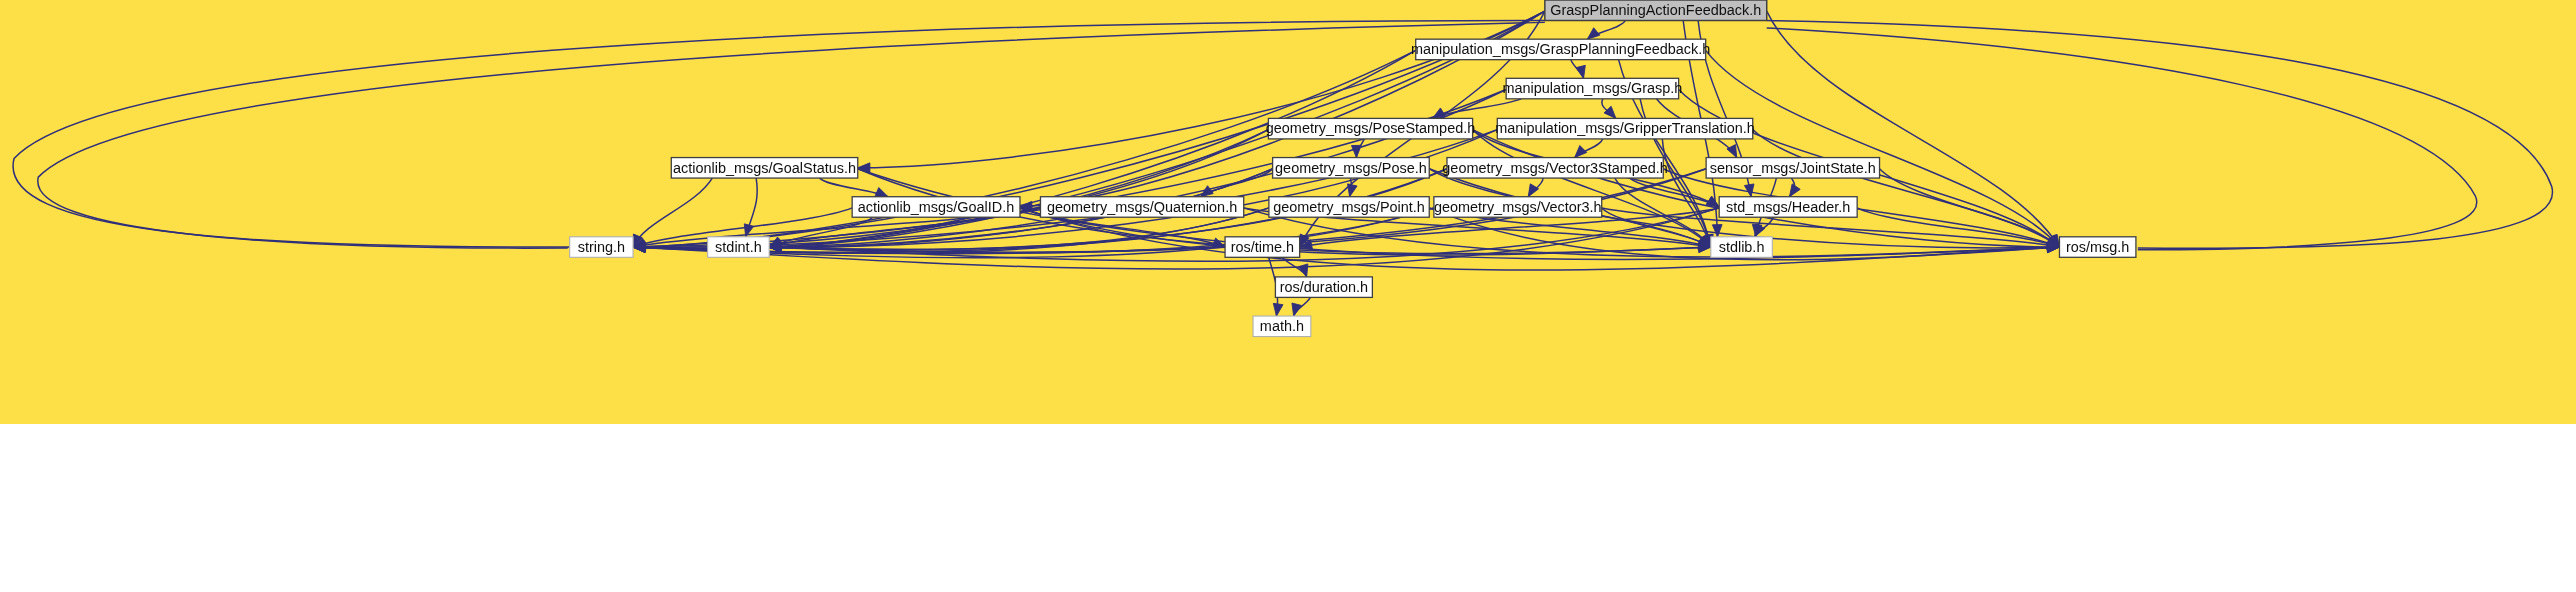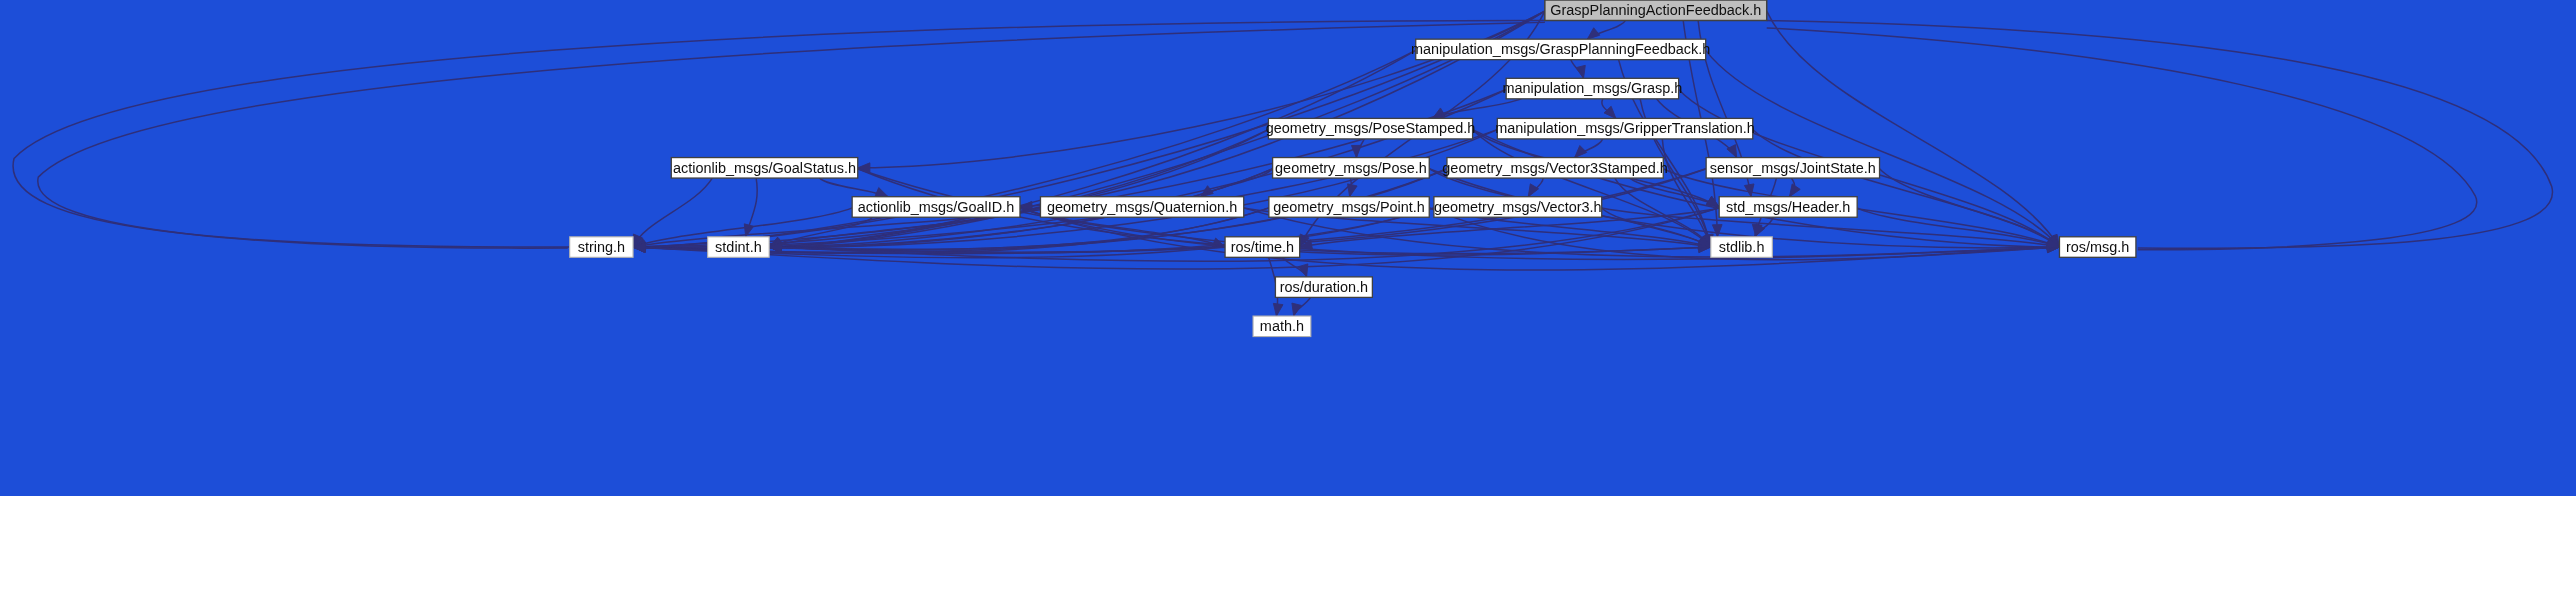--- a/index.html
+++ b/index.html
@@ -3,22 +3,22 @@
 <meta charset="utf-8">
 <style>
   html, body {
     margin: 0;
     padding: 0;
     background: #ffffff;
   }
   #graph-root {
     position: relative;
     width: 2576px;
-    height: 496px;
-    background: #1d4ed8;
+    height: 424px;
+    background: #fde047;
     font-family: "Liberation Sans", sans-serif;
     overflow: hidden;
   }
   svg#dep-graph {
     display: block;
     width: 2576px;
     height: 592px;
   }
   .edge {
     fill: none;

